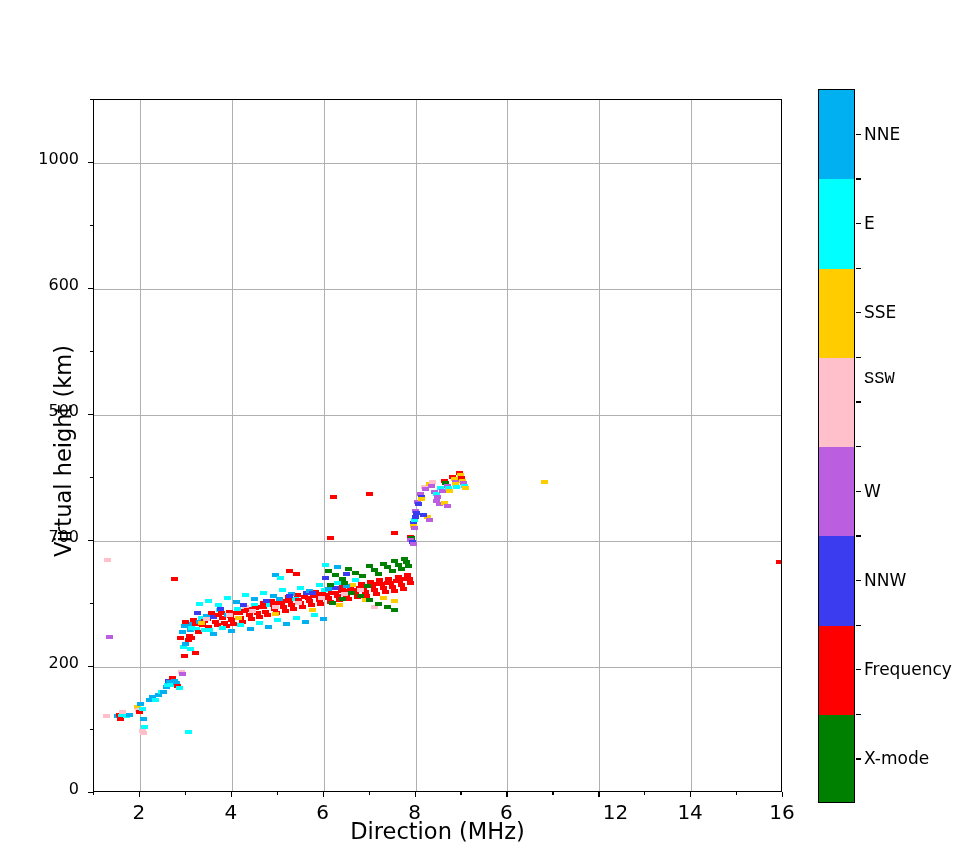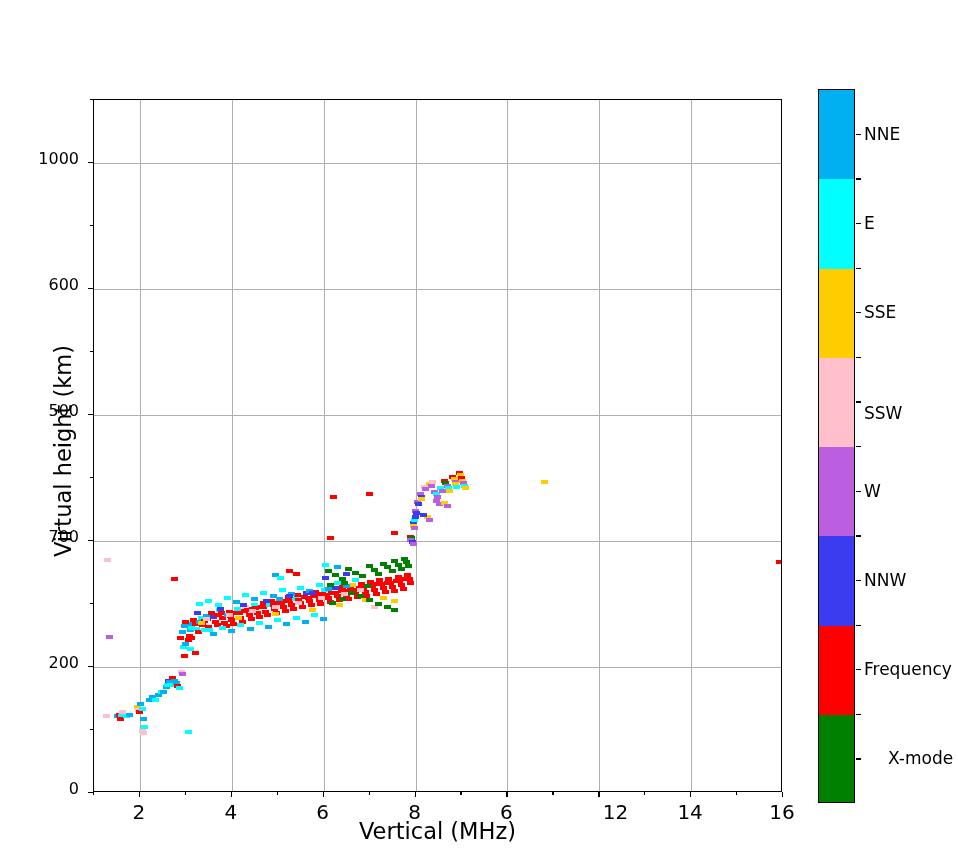--- a/index.html
+++ b/index.html
@@ -544,21 +544,21 @@
       <div class="ytick-mark" style="left: 88px; top: 162px;"></div>
       <div class="ytick-label" style="left: 9px; top: 149px;">1000</div>
       <div class="ytick-minor" style="left: 90px; top: 729px;"></div>
       <div class="ytick-minor" style="left: 90px; top: 603px;"></div>
       <div class="ytick-minor" style="left: 90px; top: 477px;"></div>
       <div class="ytick-minor" style="left: 90px; top: 351px;"></div>
       <div class="ytick-minor" style="left: 90px; top: 225px;"></div>
       <div class="ytick-minor" style="left: 90px; top: 99px;"></div>
     </div>
 
-  <div id="xlabel">Vertical (MHz)</div>
+  <div id="xlabel">Direction (MHz)</div>
   <div id="ylabel">Virtual height (km)</div>
 
   <div id="colorbar">
       <div class="cbar-seg" style="height: 89.25px; background: rgb(0, 176, 240);"></div>
       <div class="cbar-seg" style="height: 89.25px; background: rgb(0, 255, 255);"></div>
       <div class="cbar-seg" style="height: 89.25px; background: rgb(255, 204, 0);"></div>
       <div class="cbar-seg" style="height: 89.25px; background: rgb(255, 192, 203);"></div>
       <div class="cbar-seg" style="height: 89.25px; background: rgb(187, 95, 224);"></div>
       <div class="cbar-seg" style="height: 89.25px; background: rgb(59, 59, 240);"></div>
       <div class="cbar-seg" style="height: 89.25px; background: rgb(255, 0, 0);"></div>
@@ -568,29 +568,29 @@
       <div class="cbar-tick" style="top: 133.625px;"></div>
       <div class="cbar-label" style="top: 133.625px;">NNE</div>
       <div class="cbar-tick" style="top: 178.25px;"></div>
       <div class="cbar-tick" style="top: 222.875px;"></div>
       <div class="cbar-label" style="top: 222.875px;">E</div>
       <div class="cbar-tick" style="top: 267.5px;"></div>
       <div class="cbar-tick" style="top: 312.125px;"></div>
       <div class="cbar-label" style="top: 312.125px;">SSE</div>
       <div class="cbar-tick" style="top: 356.75px;"></div>
       <div class="cbar-tick" style="top: 401.375px;"></div>
-      <div class="cbar-label" style="top: 413px;">SSW</div>
+      <div class="cbar-label" style="top: 378px; font-family: Liberation Mono, monospace;">SSW</div>
       <div class="cbar-tick" style="top: 446px;"></div>
       <div class="cbar-tick" style="top: 490.625px;"></div>
       <div class="cbar-label" style="top: 490.625px;">W</div>
       <div class="cbar-tick" style="top: 535.25px;"></div>
       <div class="cbar-tick" style="top: 579.875px;"></div>
       <div class="cbar-label" style="top: 579.875px;">NNW</div>
       <div class="cbar-tick" style="top: 624.5px;"></div>
       <div class="cbar-tick" style="top: 669.125px;"></div>
       <div class="cbar-label" style="top: 669.125px;">Frequency</div>
       <div class="cbar-tick" style="top: 713.75px;"></div>
       <div class="cbar-tick" style="top: 758.375px;"></div>
-      <div class="cbar-label" style="top: 758.375px; margin-left: 24px;">X-mode</div>
+      <div class="cbar-label" style="top: 758.375px;">X-mode</div>
     </div>
   <div id="cbar-title">Azimuth Direction</div>
 
 </div>
 
 </body></html>

